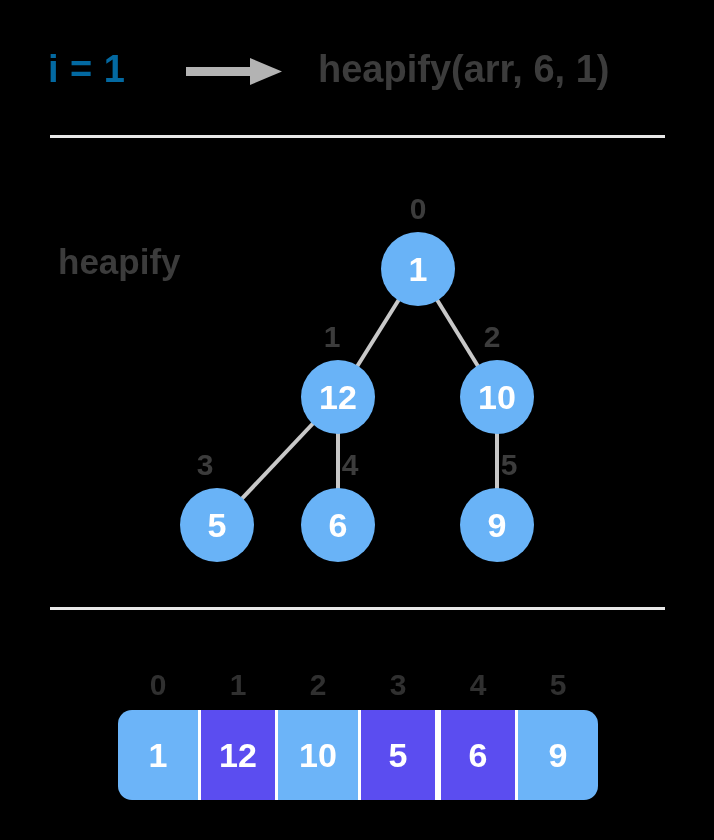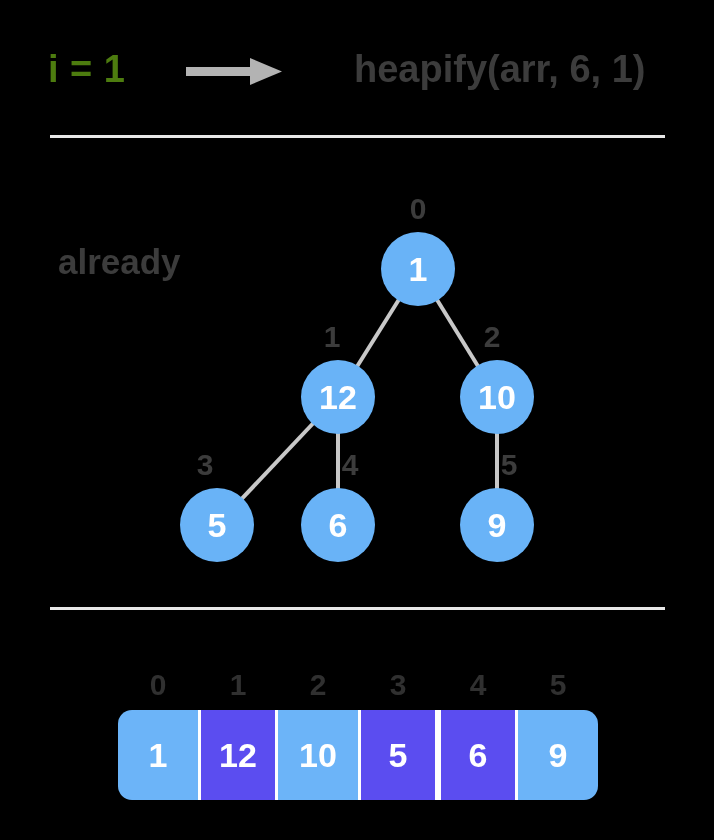--- a/index.html
+++ b/index.html
@@ -22,42 +22,41 @@
     top: 44px;
     width: 714px;
     height: 68px;
   }
   .header-label {
     position: absolute;
     left: 48px;
     top: 0;
     font-size: 38px;
     font-weight: bold;
-    color: #4d7c0f;
+    color: #0369a1;
     letter-spacing: 0.5px;
     line-height: 50px;
     white-space: nowrap;
   }
   .header-arrow {
     position: absolute;
     left: 186px;
     top: 12px;
     width: 96px;
     height: 30px;
   }
   .header-call {
     position: absolute;
     left: 318px;
     top: 0;
     font-size: 38px;
     font-weight: bold;
     color: #3c3c3c;
     line-height: 50px;
     white-space: nowrap;
-    margin-left: 36px;
   }
 
   
   .divider {
     position: absolute;
     left: 50px;
     width: 615px;
     height: 3px;
     background: #e8e8e8;
   }
@@ -186,21 +185,21 @@
 
   <svg class="tree-svg" width="714" height="455" viewBox="0 0 714 455">
     <line x1="418" y1="119" x2="338" y2="247" stroke="#c8c8c8" stroke-width="4"></line>
     <line x1="418" y1="119" x2="497" y2="247" stroke="#c8c8c8" stroke-width="4"></line>
     <line x1="338" y1="247" x2="217" y2="375" stroke="#c8c8c8" stroke-width="4"></line>
     <line x1="338" y1="247" x2="338" y2="375" stroke="#c8c8c8" stroke-width="4"></line>
     <line x1="497" y1="247" x2="497" y2="375" stroke="#c8c8c8" stroke-width="4"></line>
   </svg>
 
   <div class="note">
-    <div>already</div>
+    <div>heapify</div>
   </div>
 
   <div class="tree-index" style="left:398px; top:42px;">0</div>
   <div class="tree-index" style="left:312px; top:170px;">1</div>
   <div class="tree-index" style="left:472px; top:170px;">2</div>
   <div class="tree-index" style="left:185px; top:298px;">3</div>
   <div class="tree-index" style="left:330px; top:298px;">4</div>
   <div class="tree-index" style="left:489px; top:298px;">5</div>
 
   <div class="tree-node" style="left:381px; top:82px;">1</div>

